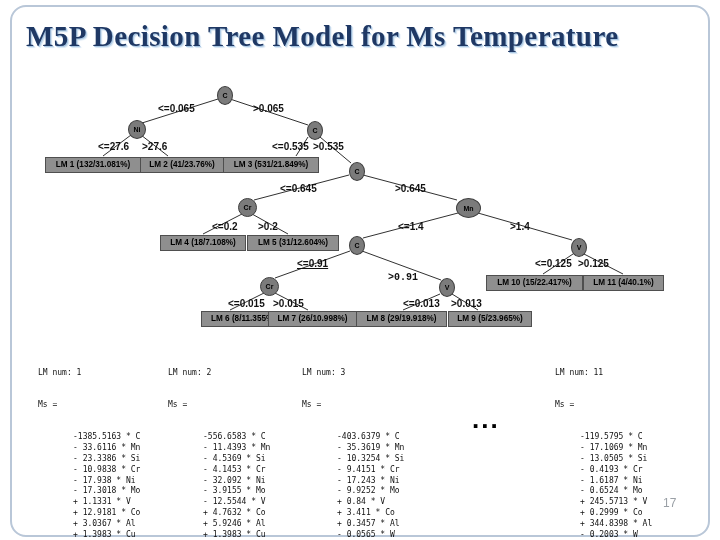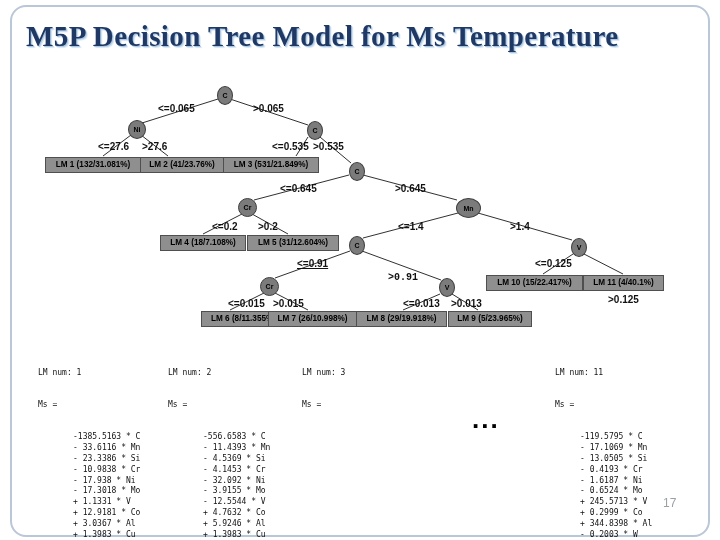--- a/index.html
+++ b/index.html
@@ -80,21 +80,21 @@
   <div class="elabel" style="left:313px;top:141px;">&gt;0.535</div>
   <div class="elabel" style="left:280px;top:183px;">&lt;=0.645</div>
   <div class="elabel" style="left:395px;top:183px;">&gt;0.645</div>
   <div class="elabel" style="left:212px;top:221px;">&lt;=0.2</div>
   <div class="elabel" style="left:258px;top:221px;">&gt;0.2</div>
   <div class="elabel" style="left:398px;top:221px;">&lt;=1.4</div>
   <div class="elabel" style="left:510px;top:221px;">&gt;1.4</div>
   <div class="elabel" style="left:297px;top:258px;text-decoration:underline;">&lt;=0.91</div>
   <div class="elabel" style="left:388px;top:272px;font-family:Liberation Mono, monospace;">&gt;0.91</div>
   <div class="elabel" style="left:535px;top:258px;">&lt;=0.125</div>
-  <div class="elabel" style="left:608px;top:258px;margin-top:36px;">&gt;0.125</div>
+  <div class="elabel" style="left:578px;top:258px;">&gt;0.125</div>
   <div class="elabel" style="left:228px;top:298px;">&lt;=0.015</div>
   <div class="elabel" style="left:273px;top:298px;">&gt;0.015</div>
   <div class="elabel" style="left:403px;top:298px;">&lt;=0.013</div>
   <div class="elabel" style="left:451px;top:298px;">&gt;0.013</div>
 
   <div class="leaf" style="left:45px;top:157px;width:94px;">LM 1 (132/31.081%)</div>
   <div class="leaf" style="left:140px;top:157px;width:82px;">LM 2 (41/23.76%)</div>
   <div class="leaf" style="left:223px;top:157px;width:94px;">LM 3 (531/21.849%)</div>
   <div class="leaf" style="left:160px;top:235px;width:84px;">LM 4 (18/7.108%)</div>
   <div class="leaf" style="left:247px;top:235px;width:90px;">LM 5 (31/12.604%)</div>
@@ -111,20 +111,21 @@
     <div class="terms"><div>-1385.5163 * C</div><div>- 33.6116 * Mn</div><div>- 23.3386 * Si</div><div>- 10.9838 * Cr</div><div>- 17.938 * Ni</div><div>- 17.3018 * Mo</div><div>+ 1.1331 * V</div><div>+ 12.9181 * Co</div><div>+ 3.0367 * Al</div><div>+ 1.3983 * Cu</div></div>
   </div>
   <div class="model m2" style="left:168px;">
     <div>LM num: 2</div>
     <div>Ms =</div>
     <div class="terms"><div>-556.6583 * C</div><div>- 11.4393 * Mn</div><div>- 4.5369 * Si</div><div>- 4.1453 * Cr</div><div>- 32.092 * Ni</div><div>- 3.9155 * Mo</div><div>- 12.5544 * V</div><div>+ 4.7632 * Co</div><div>+ 5.9246 * Al</div><div>+ 1.3983 * Cu</div></div>
   </div>
   <div class="model m3" style="left:302px;">
     <div>LM num: 3</div>
     <div>Ms =</div>
+    <div class="terms"><div>-403.6379 * C</div><div>- 35.3619 * Mn</div><div>- 10.3254 * Si</div><div>- 9.4151 * Cr</div><div>- 17.243 * Ni</div><div>- 9.9252 * Mo</div><div>+ 0.84 * V</div><div>+ 3.411 * Co</div><div>+ 0.3457 * Al</div><div>- 0.0565 * W</div></div>
   </div>
   <div class="model m4" style="left:555px;">
     <div>LM num: 11</div>
     <div>Ms =</div>
     <div class="terms"><div>-119.5795 * C</div><div>- 17.1069 * Mn</div><div>- 13.0505 * Si</div><div>- 0.4193 * Cr</div><div>- 1.6187 * Ni</div><div>- 0.6524 * Mo</div><div>+ 245.5713 * V</div><div>+ 0.2999 * Co</div><div>+ 344.8398 * Al</div><div>- 0.2003 * W</div></div>
   </div>
 
   <div class="ellipsis">...</div>
   <div class="pagenum">17</div>
 

